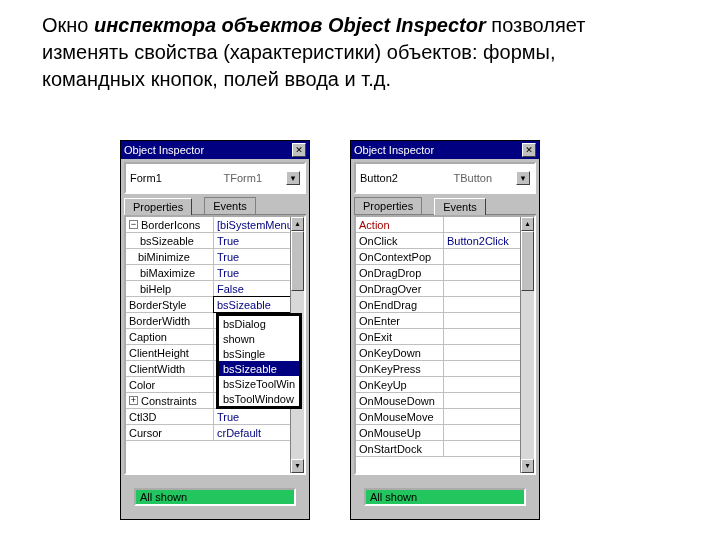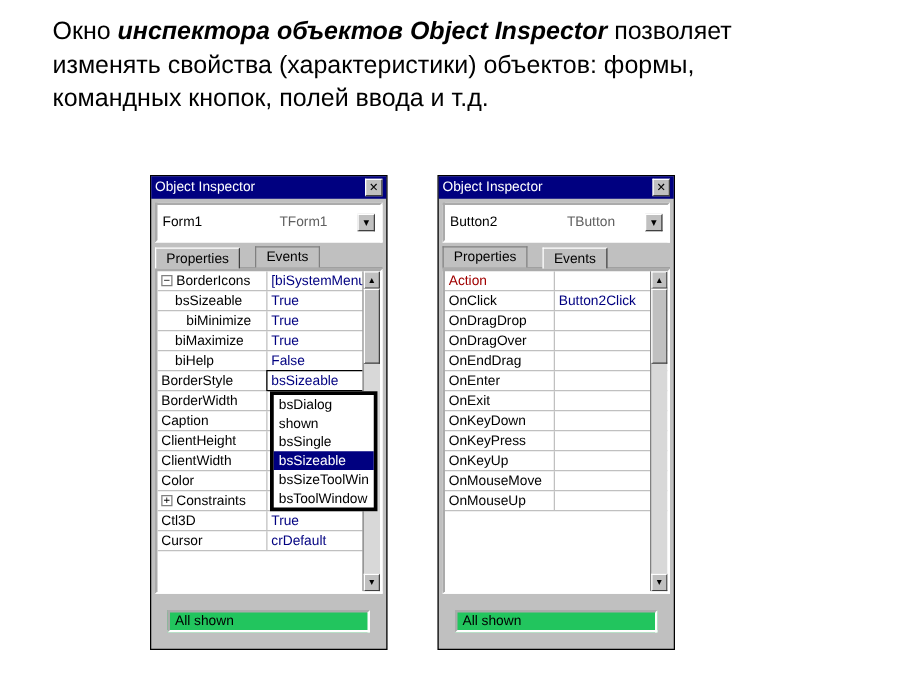--- a/index.html
+++ b/index.html
@@ -207,21 +207,21 @@
             </div>
             <div class="v">[biSystemMenu,</div>
           </div>
           <div class="row">
             <div class="k" style="padding-left: 14px;">
               <span>bsSizeable</span>
             </div>
             <div class="v">True</div>
           </div>
           <div class="row">
-            <div class="k" style="padding-left: 23px;">
+            <div class="k" style="padding-left: 12px;">
               <span>biMinimize</span>
             </div>
             <div class="v">True</div>
           </div>
           <div class="row">
             <div class="k" style="padding-left: 14px;">
               <span>biMaximize</span>
             </div>
             <div class="v">True</div>
           </div>
@@ -326,20 +326,26 @@
             <div class="v"></div>
           </div>
           <div class="row">
             <div class="k">
               <span>OnClick</span>
             </div>
             <div class="v">Button2Click</div>
           </div>
           <div class="row">
             <div class="k">
+              <span>OnContextPop</span>
+            </div>
+            <div class="v"></div>
+          </div>
+          <div class="row">
+            <div class="k">
               <span>OnDragDrop</span>
             </div>
             <div class="v"></div>
           </div>
           <div class="row">
             <div class="k">
               <span>OnDragOver</span>
             </div>
             <div class="v"></div>
           </div>
@@ -374,27 +380,39 @@
             <div class="v"></div>
           </div>
           <div class="row">
             <div class="k">
               <span>OnKeyUp</span>
             </div>
             <div class="v"></div>
           </div>
           <div class="row">
             <div class="k">
+              <span>OnMouseDown</span>
+            </div>
+            <div class="v"></div>
+          </div>
+          <div class="row">
+            <div class="k">
               <span>OnMouseMove</span>
             </div>
             <div class="v"></div>
           </div>
           <div class="row">
             <div class="k">
               <span>OnMouseUp</span>
+            </div>
+            <div class="v"></div>
+          </div>
+          <div class="row">
+            <div class="k">
+              <span>OnStartDock</span>
             </div>
             <div class="v"></div>
           </div>
         </div>
         <div class="scrollbar">
           <div class="sb-btn">▴</div>
           <div class="sb-thumb" style="top: 14px; height: 60px;"></div>
           <div class="sb-btn" style="position: absolute; bottom: 0px; left: 0px; right: 0px;">▾</div>
         </div>
       </div>

